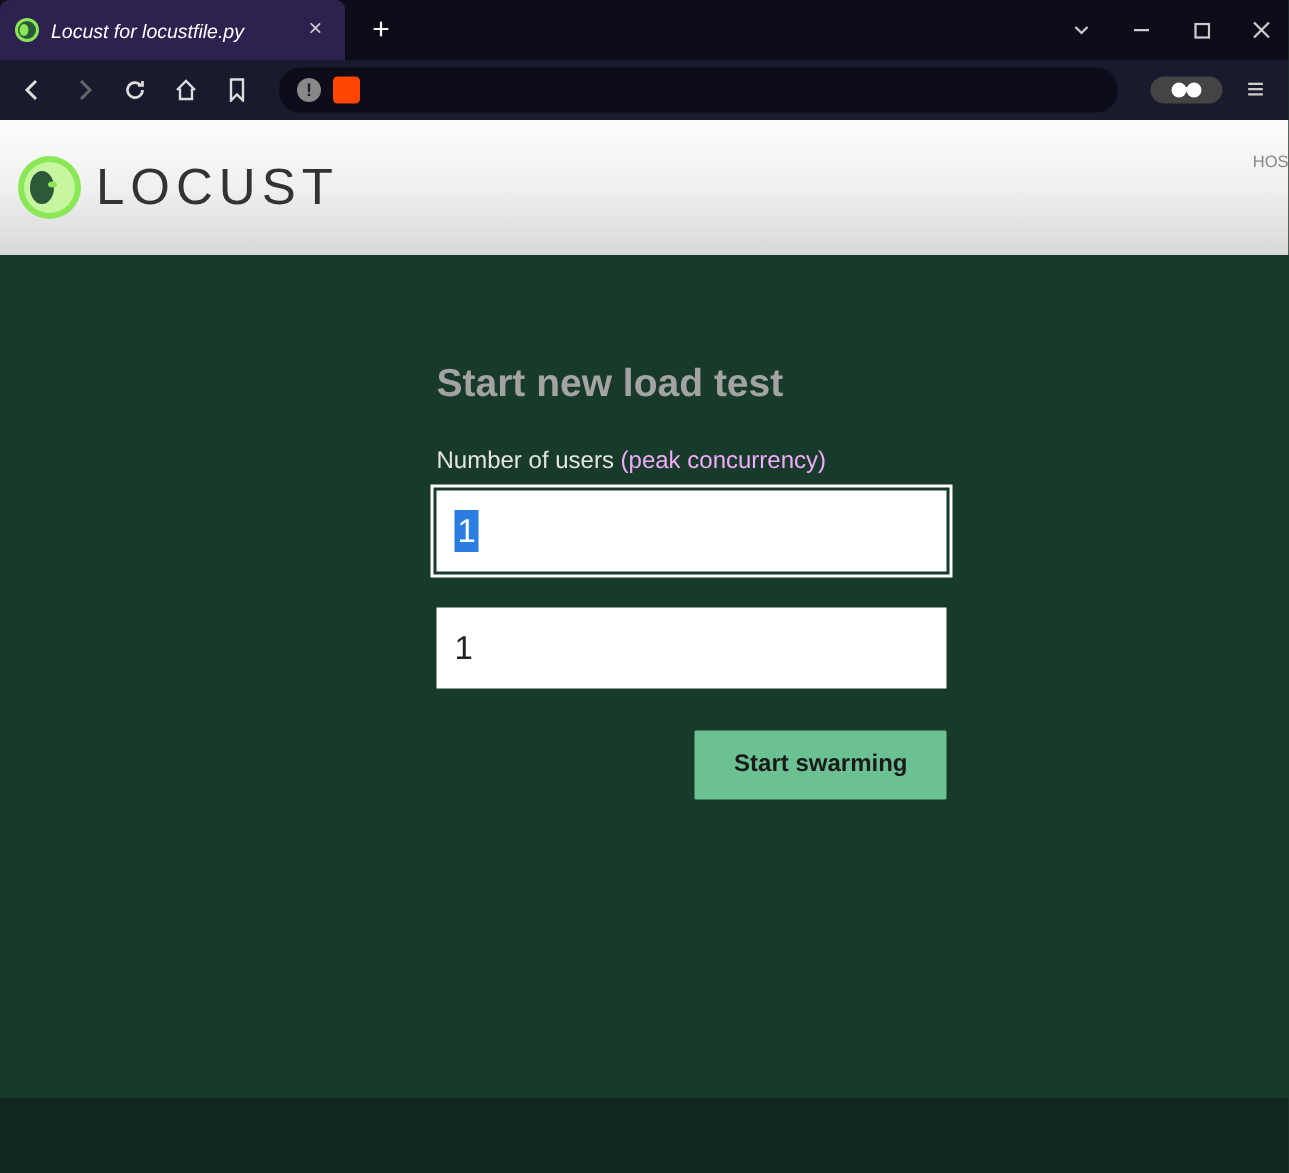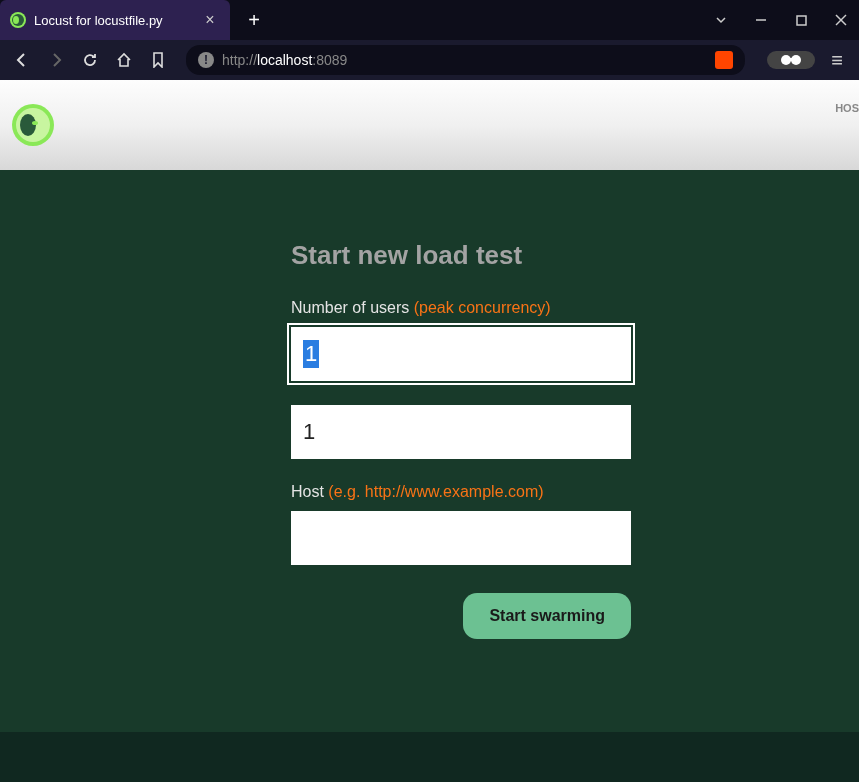--- a/index.html
+++ b/index.html
@@ -30,20 +30,21 @@
       display: flex;
       align-items: center;
       background: #2d2150;
       height: 40px;
       padding: 0 12px 0 10px;
       border-top-left-radius: 6px;
       border-top-right-radius: 6px;
       min-width: 230px;
       gap: 8px;
       position: relative;
+      font-style: italic;
     }
     .tab-favicon {
       width: 16px;
       height: 16px;
       flex-shrink: 0;
     }
     .tab-title {
       color: #fff;
       font-size: 13px;
       font-weight: 500;
@@ -192,21 +193,21 @@
       font-weight: 300;
       letter-spacing: 4px;
       color: #333;
     }
     .host-header-label {
       position: absolute;
       right: 0;
       top: 22px;
       color: #888;
       font-size: 11px;
-      font-weight: bold;
+      font-weight: normal;
     }
     
     .main {
       background: #183a2a;
       padding: 70px 0 0 0;
     }
     .form-container {
       width: 340px;
       margin-left: 291px;
     }
@@ -219,21 +220,21 @@
     .form-group {
       margin-bottom: 24px;
     }
     .form-label {
       color: #e4e4e4;
       font-size: 16px;
       margin-bottom: 10px;
       display: block;
     }
     .form-label .hint {
-      color: #f97316;
+      color: #f0abfc;
       margin-top: 32px;
     }
     .form-input {
       width: 340px;
       height: 54px;
       background: #fff;
       border: none;
       font-size: 22px;
       padding: 0 12px;
       color: #222;
@@ -253,21 +254,21 @@
       justify-content: flex-end;
       margin-top: 28px;
     }
     .submit-btn {
       background: #6cc192;
       border: none;
       color: #1a1a1a;
       font-size: 16px;
       font-weight: bold;
       padding: 14px 26px;
-      border-radius: 14px;
+      border-radius: 1px;
       cursor: pointer;
     }
     
     .footer {
       background: #102820;
       height: 50px;
       position: absolute;
       bottom: 0;
       left: 0;
       right: 0;
@@ -335,21 +336,20 @@
           <path d="M2 8 L8 2 L14 8 M4 7 L4 14 L12 14 L12 7" stroke="#ddd" stroke-width="1.6" fill="none"></path>
         </svg>
     </span>
     <span class="nav-btn active">
       <svg width="14" height="16" viewBox="0 0 14 16">
           <path d="M3 1 L11 1 L11 15 L7 11 L3 15 Z" stroke="#ddd" stroke-width="1.6" fill="none"></path>
         </svg>
     </span>
     <div class="url-bar">
       <span class="url-icon">!</span>
-      <span class="url-text"><span>http://</span><span class="host">localhost</span><span>:8089</span></span>
       <span class="brave-icon"></span>
     </div>
     <div class="tor-badge">
       <svg width="24" height="14" viewBox="0 0 24 14">
           <ellipse cx="7" cy="7" rx="5" ry="5" fill="#fff"></ellipse>
           <ellipse cx="17" cy="7" rx="5" ry="5" fill="#fff"></ellipse>
           <rect x="10" y="5" width="4" height="3" fill="#fff"></rect>
         </svg>
     </div>
     <span class="menu-btn">≡</span>
@@ -359,43 +359,40 @@
 <div class="locust-header">
   <div class="logo-wrap">
     <span class="logo-icon">
       <svg viewBox="0 0 42 42">
           <circle cx="21" cy="21" r="21" fill="#8ae857"></circle>
           <circle cx="21" cy="21" r="17" fill="#c8f5a0"></circle>
           <ellipse cx="16" cy="21" rx="8" ry="11" fill="#2a5a3a"></ellipse>
           <ellipse cx="23" cy="19" rx="3" ry="2" fill="#8ae857"></ellipse>
         </svg>
     </span>
+    <span class="logo-text">LOCUST</span>
   </div>
   <span class="host-header-label">HOS</span>
 </div>
 
 <div class="main">
   <div class="form-container">
     <h2 class="form-title">Start new load test</h2>
 
     <div class="form-group">
       <label class="form-label"><span>Number of users </span><span class="hint">(peak concurrency)</span></label>
       <div class="form-input focused" style="display:flex;align-items:center;">
         <span class="selection-highlight">1</span>
       </div>
     </div>
 
     <div class="form-group">
       <input class="form-input" value="1" style="">
     </div>
 
-    <div class="form-group">
-      <label class="form-label"><span>Host </span><span class="hint">(e.g. http://www.example.com)</span></label>
-      <input class="form-input" value="" style="">
-    </div>
 
     <div class="submit-row">
       <button class="submit-btn">Start swarming</button>
     </div>
   </div>
 </div>
 
 <div class="footer"></div>
 
 </body></html>

